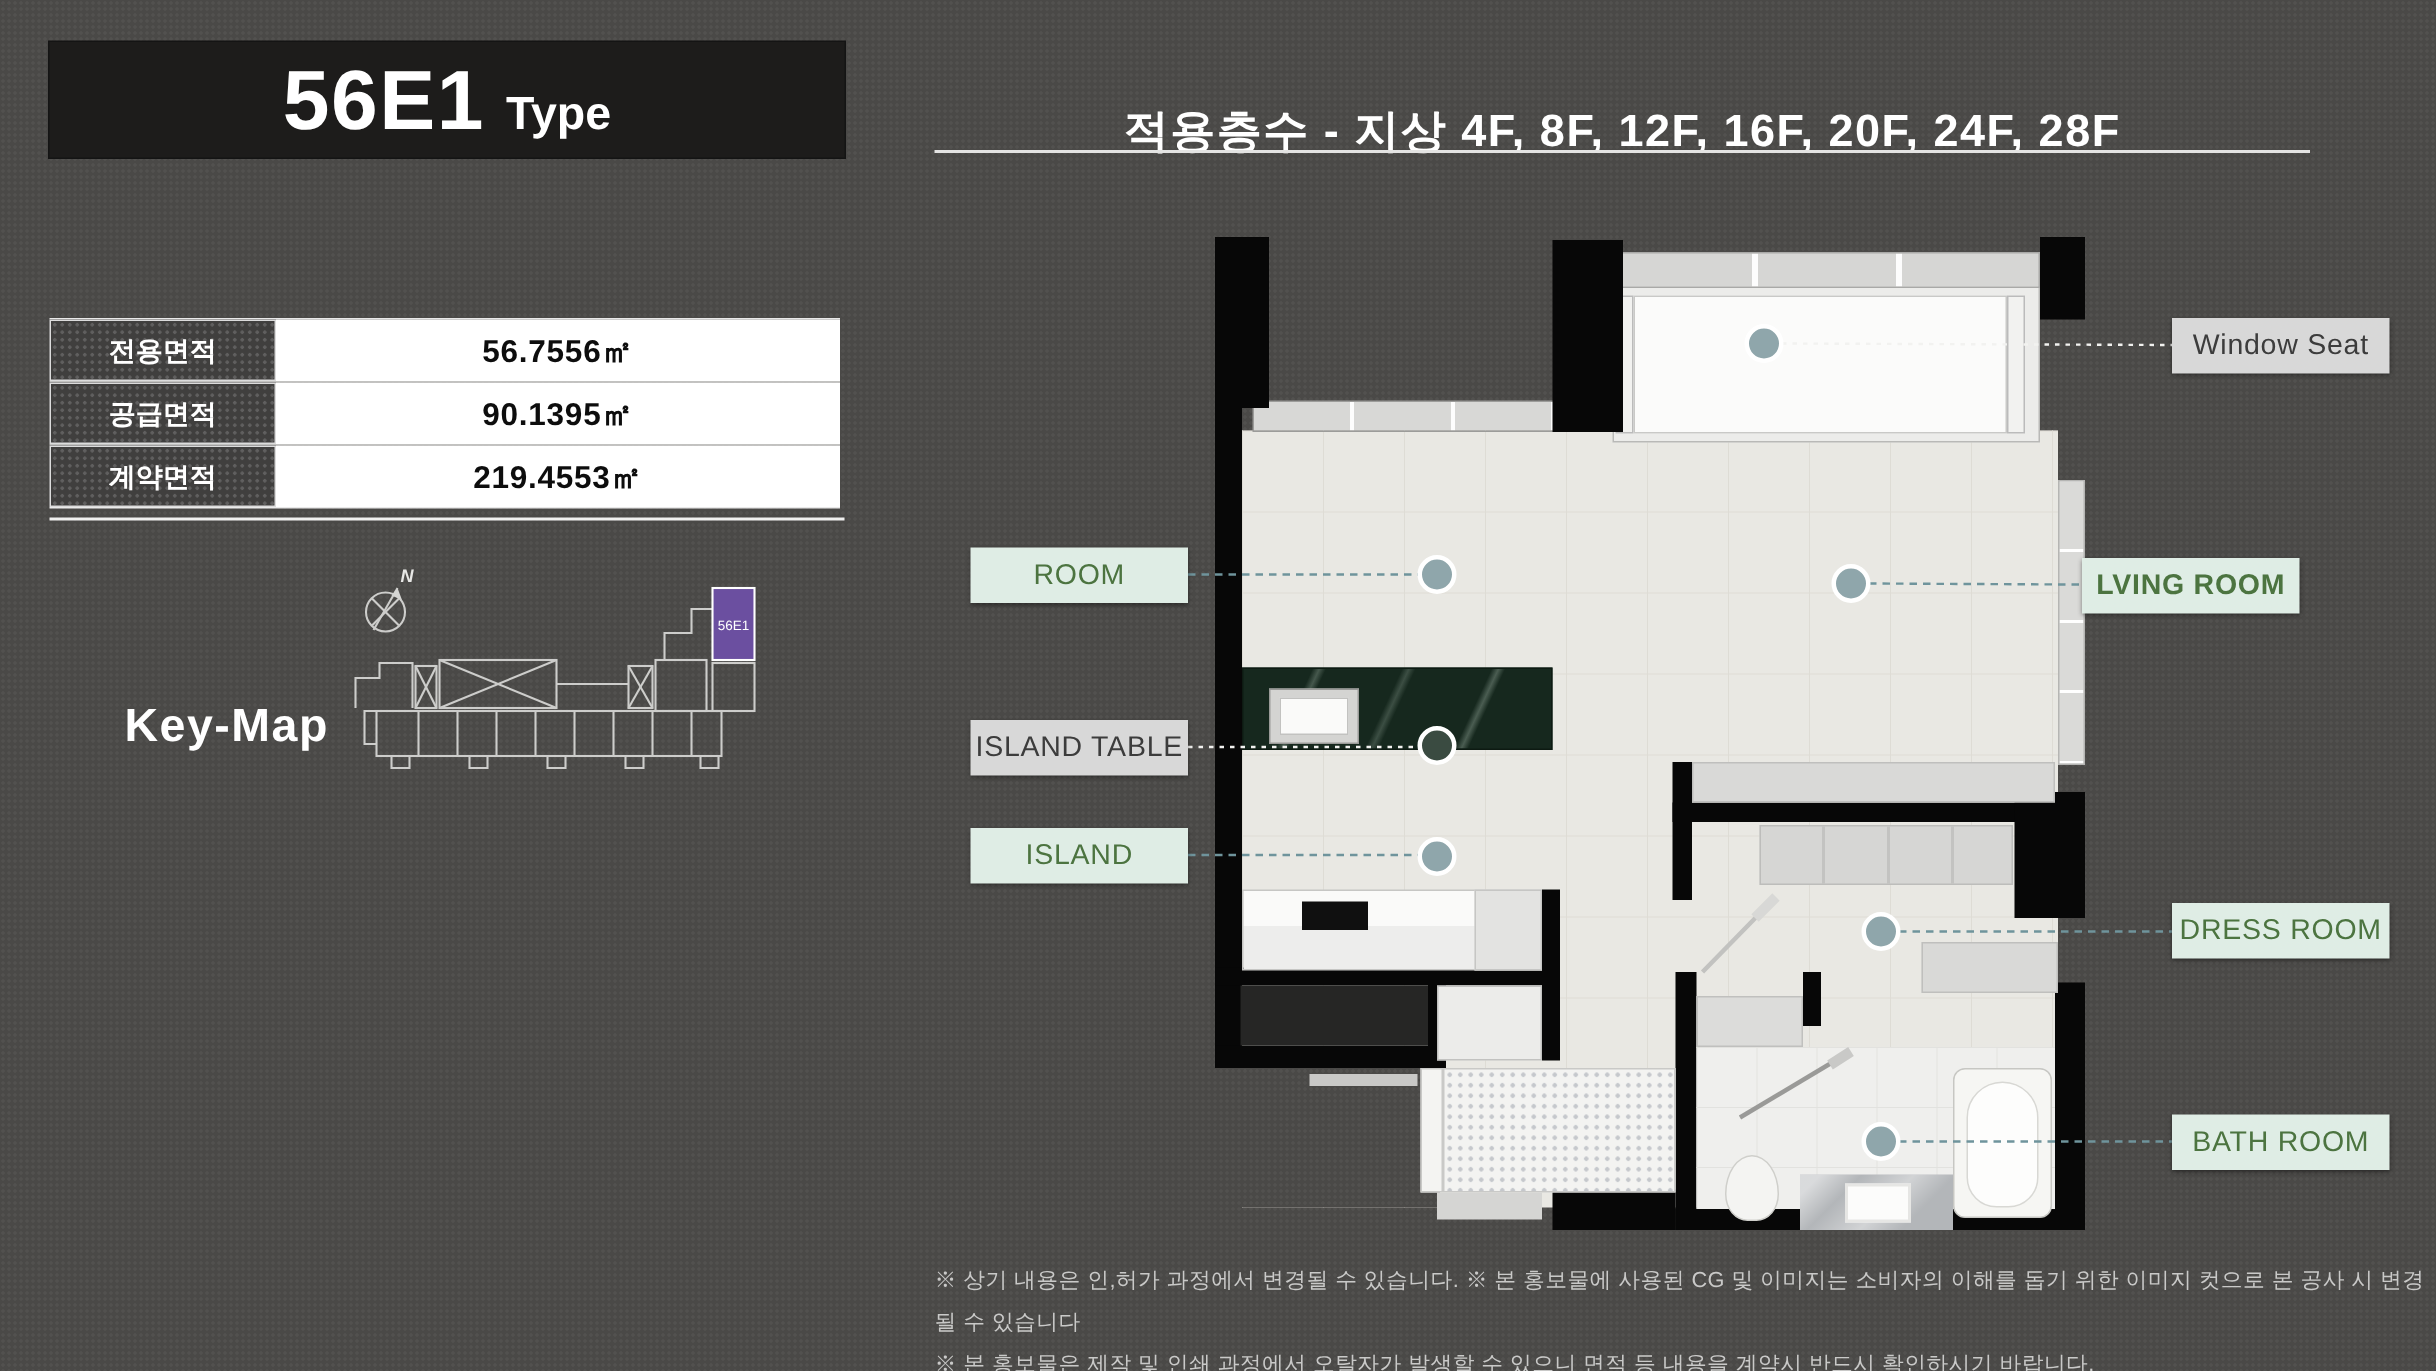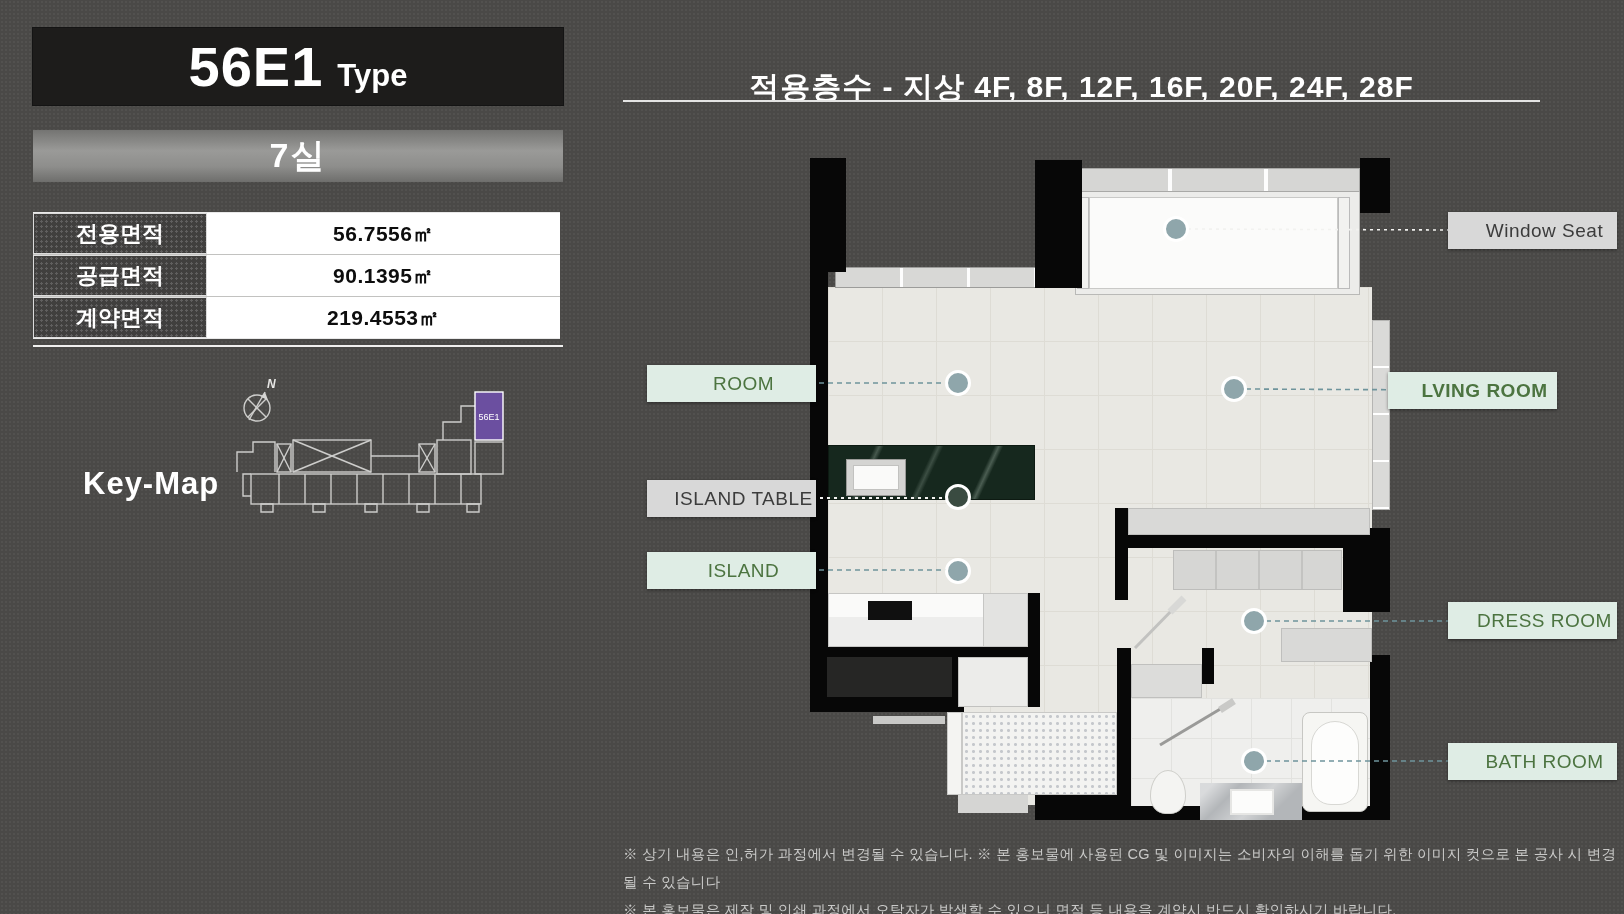--- a/index.html
+++ b/index.html
@@ -14,23 +14,23 @@
     box-shadow:0 0 0 1px #141414;}
   .title-box .code{color:#fff;font-size:56px;font-weight:bold;letter-spacing:1px;line-height:77px;}
   .title-box .word{color:#fff;font-size:31px;font-weight:bold;}
   .unit-bar{position:absolute;left:33px;top:130px;width:530px;height:52px;
     background:linear-gradient(180deg,#747472 0%,#9a9a98 40%,#8e8e8c 70%,#6e6e6c 100%);
     display:flex;align-items:center;justify-content:center;
     color:#fff;font-size:34px;font-weight:bold;letter-spacing:2px;}
   .area-table{position:absolute;left:33px;top:212px;width:527px;border-top:1px solid #e9e9e9;border-bottom:1px solid #e9e9e9;}
   .area-row{display:flex;height:41px;border-bottom:1.5px solid #c2c2c0;}
   .area-row:last-child{border-bottom:none;}
-  .area-label{width:174px;background-color:#403f3e;
+  .area-label{width:151px;background-color:#403f3e;
     background-image:radial-gradient(rgba(255,255,255,0.17) 1px,transparent 1.1px);
-    background-size:5px 5px;color:#fff;font-size:22px;font-weight:bold;
+    background-size:5px 5px;color:#fff;font-size:18px;font-weight:bold;
     display:flex;align-items:center;justify-content:center;
     border:1.5px solid #dcdcdc;box-sizing:border-box;text-align:right;}
   .area-value{flex:1;background:#fff;color:#0d0d0d;font-size:21px;font-weight:600;
     display:flex;align-items:center;justify-content:center;letter-spacing:0.5px;}
   .rule-left{position:absolute;left:33px;top:345px;width:530px;height:2px;background:#f0f0ef;}
   .keymap-title{position:absolute;left:83px;top:466px;color:#fff;font-size:31px;font-weight:600;letter-spacing:1px;}
   .keymap-svg{position:absolute;left:223px;top:372px;}
   
   .floors-header{position:absolute;left:623px;top:67px;width:917px;text-align:center;
     color:#fff;font-size:30px;font-weight:bold;letter-spacing:1px;}
@@ -99,37 +99,36 @@
   .sink{left:420px;top:634px;width:44px;height:26px;background:#fcfcfb;border:2px solid #e6e6e4;}
   .island{left:18px;top:290px;width:207px;height:55px;background-color:#16281e;
     background-image:linear-gradient(115deg,transparent 20%,rgba(210,230,215,0.25) 22%,transparent 24%,transparent 46%,rgba(210,230,215,0.2) 48%,transparent 50%,transparent 72%,rgba(210,230,215,0.28) 74%,transparent 76%);
     border:1px solid #0d1a12;}
   .isink{left:17px;top:13px;width:60px;height:37px;background:#d4d4d2;border:1px solid #9a9a98;}
   .isink-in{left:6px;top:5px;width:46px;height:25px;background:#fafaf9;border:1px solid #c2c2c0;}
   
   .dot{position:absolute;width:26px;height:26px;border-radius:50%;background:#8fa6ab;border:3px solid #fff;box-sizing:border-box;}
   .dot.dark{background:#3a4b41;}
   .plan-label{position:absolute;width:145px;height:37px;display:flex;align-items:center;justify-content:center;
-    font-size:19px;letter-spacing:0.5px;box-shadow:0 1px 3px rgba(0,0,0,0.45);padding-left:24px;}
+    font-size:19px;letter-spacing:0.5px;box-shadow:0 1px 3px rgba(0,0,0,0.45);}
   .mint{background:#dfede5;color:#4c7440;}
   .grayl{background:#d8d8d8;color:#3c3c3c;}
   .overlay{position:absolute;left:0;top:0;pointer-events:none;}
   .km-stroke{stroke:#cdcdcb;stroke-width:1.4;fill:none;}
 </style>
 </head>
 <body>
 
 <div class="page">
 
   <div class="title-box">
     <span class="code">56E1</span>
     <span class="word">Type</span>
   </div>
 
-  <div class="unit-bar">7실</div>
 
   <div class="area-table">
     <div class="area-row">
       <div class="area-label">전용면적</div>
       <div class="area-value">56.7556㎡</div>
     </div>
     <div class="area-row">
       <div class="area-label">공급면적</div>
       <div class="area-value">90.1395㎡</div>
     </div>

